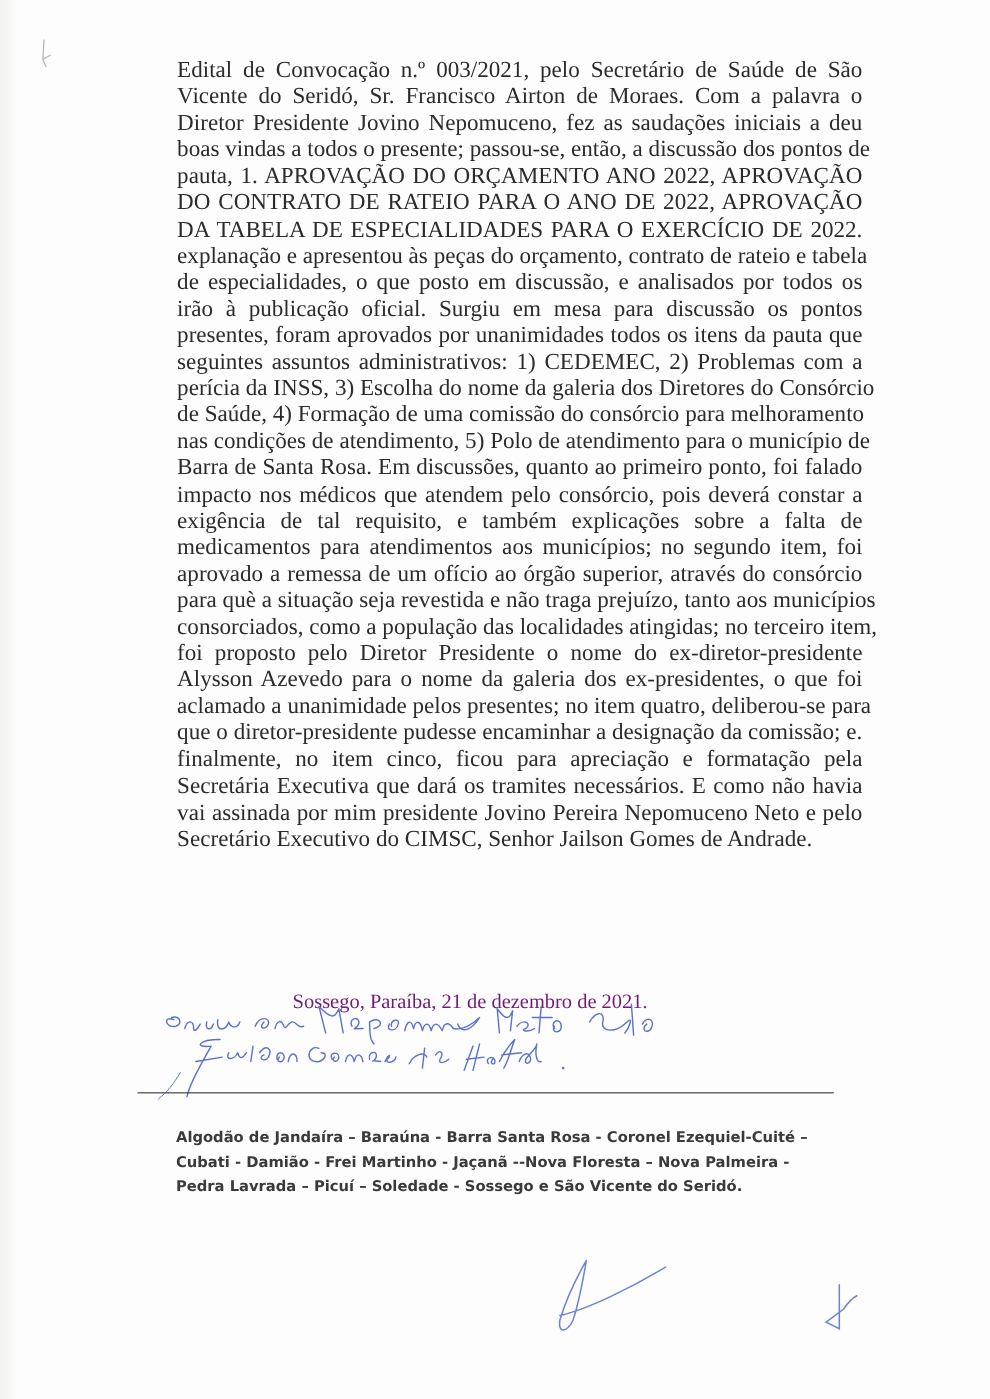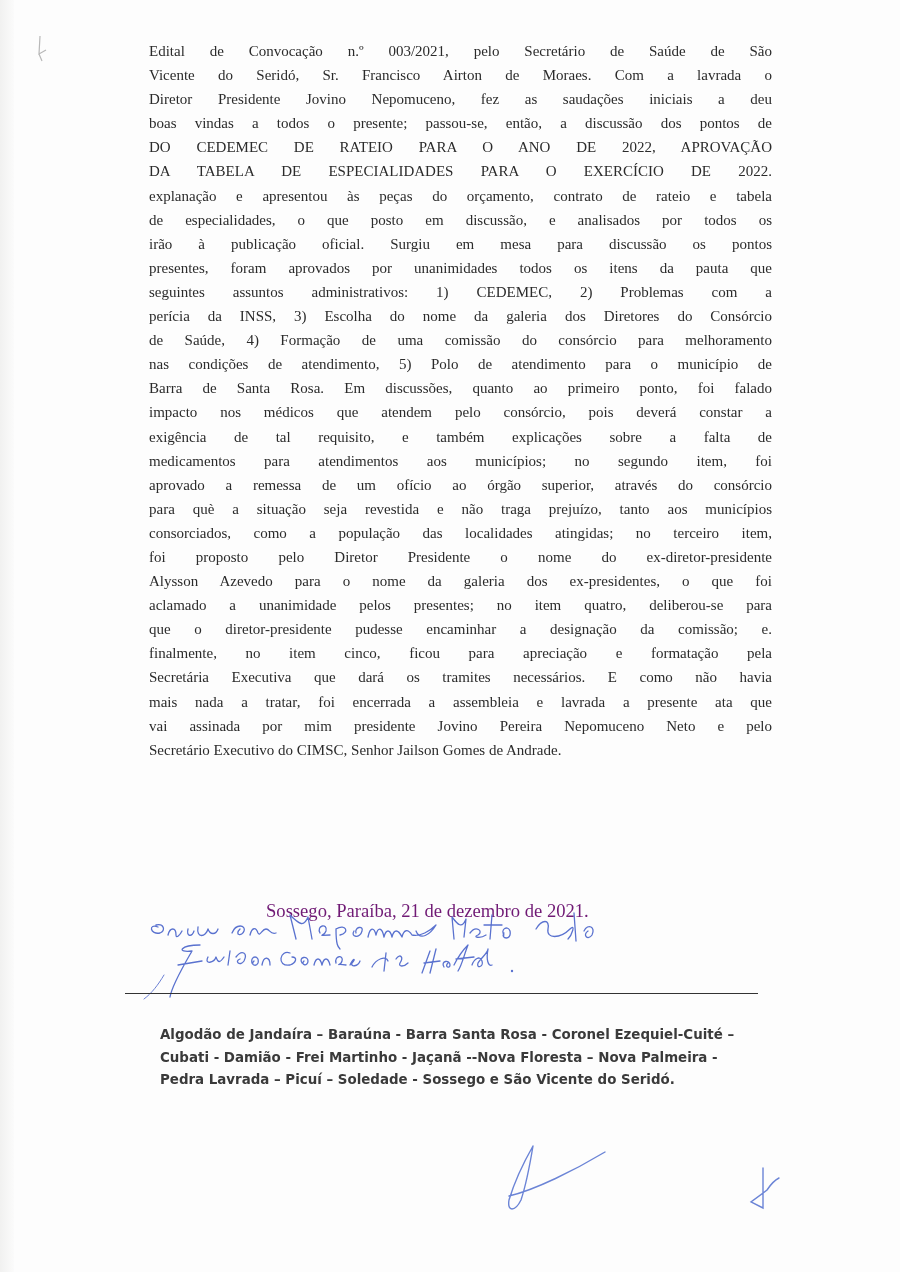--- a/index.html
+++ b/index.html
@@ -24,26 +24,26 @@
       position: absolute;
       left: 34px; top: 34px;
       width: 16px; height: 30px;
     }
     .body-text {
       position: absolute;
       left: 145px;
       top: 35px;
       width: 623px;
       font-family: "Liberation Serif", serif;
-      font-size: 15px;
+      font-size: 21px;
       line-height: 24.1px;
       color: #2b2b2b;
       text-align: justify;
       text-align-last: left;
-      margin: 4px;
+      margin: 16px;
     }
     .body-text .ln {
       display: block;
       text-align: justify;
       text-align-last: justify;
       white-space: nowrap;
     }
     .body-text .ln.last {
       text-align-last: left;
     }
@@ -96,24 +96,25 @@
 <body>
 
 <div class="left-edge"></div>
 
 <svg class="page-mark" viewBox="0 0 16 30">
   <path d="M6 2 L5 20 L12 16 M5 20 L8 27" stroke="#b8b8b8" stroke-width="1.2" fill="none"></path>
 </svg>
 
 <div class="body-text" id="body-text">
     <span class="ln">Edital de Convocação n.º 003/2021, pelo Secretário de Saúde de São</span>
-    <span class="ln">Vicente do Seridó, Sr. Francisco Airton de Moraes. Com a lavrada o</span>
+    <span class="ln">Vicente do Seridó, Sr. Francisco Airton de Moraes. Com a palavra o</span>
     <span class="ln">Diretor Presidente Jovino Nepomuceno, fez as saudações iniciais a deu</span>
     <span class="ln">boas vindas a todos o presente; passou-se, então, a discussão dos pontos de</span>
-    <span class="ln">DO CEDEMEC DE RATEIO PARA O ANO DE 2022, APROVAÇÃO</span>
+    <span class="ln">pauta, 1. APROVAÇÃO DO ORÇAMENTO ANO 2022, APROVAÇÃO</span>
+    <span class="ln">DO CONTRATO DE RATEIO PARA O ANO DE 2022, APROVAÇÃO</span>
     <span class="ln">DA TABELA DE ESPECIALIDADES PARA O EXERCÍCIO DE 2022.</span>
     <span class="ln">explanação e apresentou às peças do orçamento, contrato de rateio e tabela</span>
     <span class="ln">de especialidades, o que posto em discussão, e analisados por todos os</span>
     <span class="ln">irão à publicação oficial. Surgiu em mesa para discussão os pontos</span>
     <span class="ln">presentes, foram aprovados por unanimidades todos os itens da pauta que</span>
     <span class="ln">seguintes assuntos administrativos: 1) CEDEMEC, 2) Problemas com a</span>
     <span class="ln">perícia da INSS, 3) Escolha do nome da galeria dos Diretores do Consórcio</span>
     <span class="ln">de Saúde, 4) Formação de uma comissão do consórcio para melhoramento</span>
     <span class="ln">nas condições de atendimento, 5) Polo de atendimento para o município de</span>
     <span class="ln">Barra de Santa Rosa. Em discussões, quanto ao primeiro ponto, foi falado</span>
@@ -122,21 +123,20 @@
     <span class="ln">medicamentos para atendimentos aos municípios; no segundo item, foi</span>
     <span class="ln">aprovado a remessa de um ofício ao órgão superior, através do consórcio</span>
     <span class="ln">para què a situação seja revestida e não traga prejuízo, tanto aos municípios</span>
     <span class="ln">consorciados, como a população das localidades atingidas; no terceiro item,</span>
     <span class="ln">foi proposto pelo Diretor Presidente o nome do ex-diretor-presidente</span>
     <span class="ln">Alysson Azevedo para o nome da galeria dos ex-presidentes, o que foi</span>
     <span class="ln">aclamado a unanimidade pelos presentes; no item quatro, deliberou-se para</span>
     <span class="ln">que o diretor-presidente pudesse encaminhar a designação da comissão; e.</span>
     <span class="ln">finalmente, no item cinco, ficou para apreciação e formatação pela</span>
     <span class="ln">Secretária Executiva que dará os tramites necessários. E como não havia</span>
-    <span class="ln">mais nada a tratar, foi encerrada a assembleia e lavrada a presente ata que</span>
     <span class="ln">vai assinada por mim presidente Jovino Pereira Nepomuceno Neto e pelo</span>
     <span class="ln last">Secretário Executivo do CIMSC, Senhor Jailson Gomes de Andrade.</span>
   </div>
 
 <p class="date-line">Sossego, Paraíba, 21 de dezembro de 2021.</p>
 
 <svg class="signatures" viewBox="0 0 540 95">
   <g fill="none" stroke="#5a72cf" stroke-width="1.3" stroke-linecap="round" stroke-linejoin="round">
 
     <path d="M18 22 C8 18, 10 30, 20 28 C26 26, 24 18, 16 20 M28 30 C30 22, 36 22, 36 30 C36 34, 40 30, 42 26 M48 24 C46 32, 52 32, 54 26 M58 22 C56 34, 66 32, 68 24 C70 30, 76 30, 78 24"></path>

